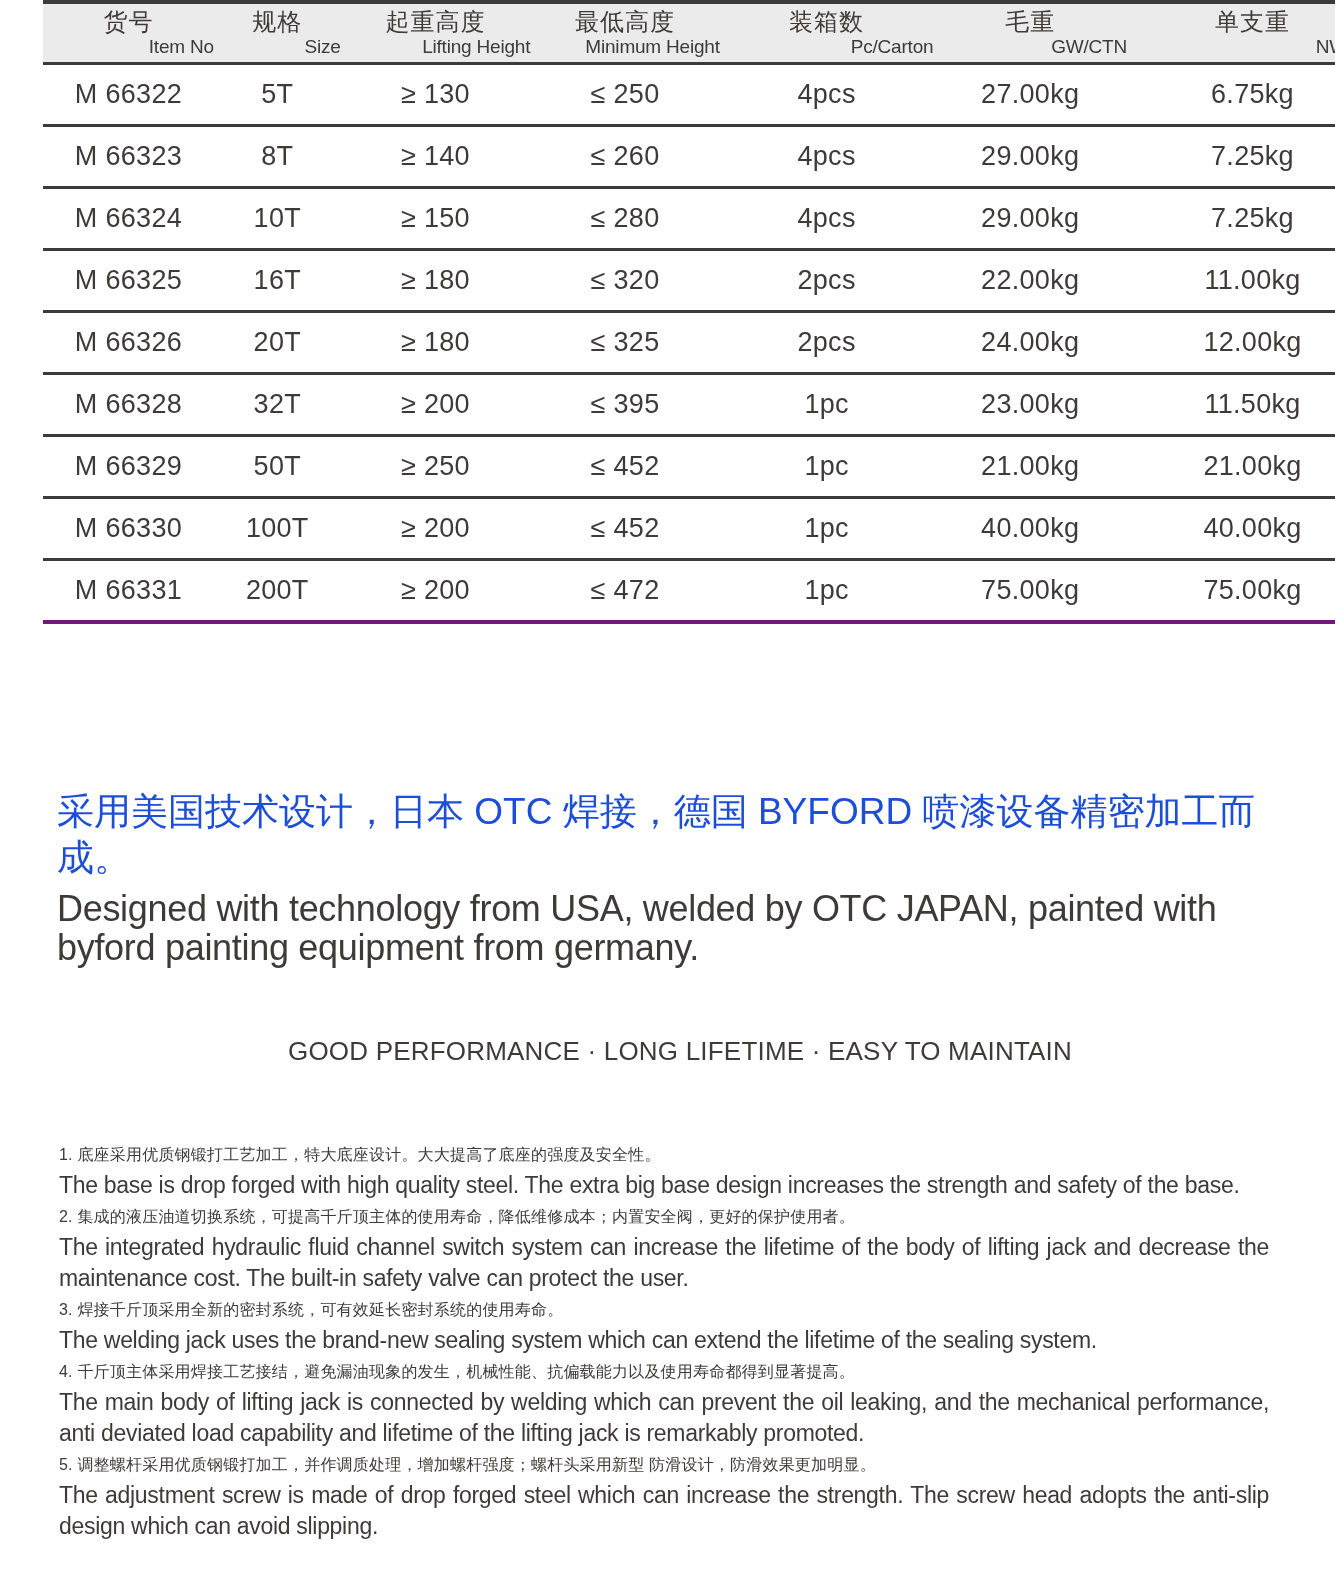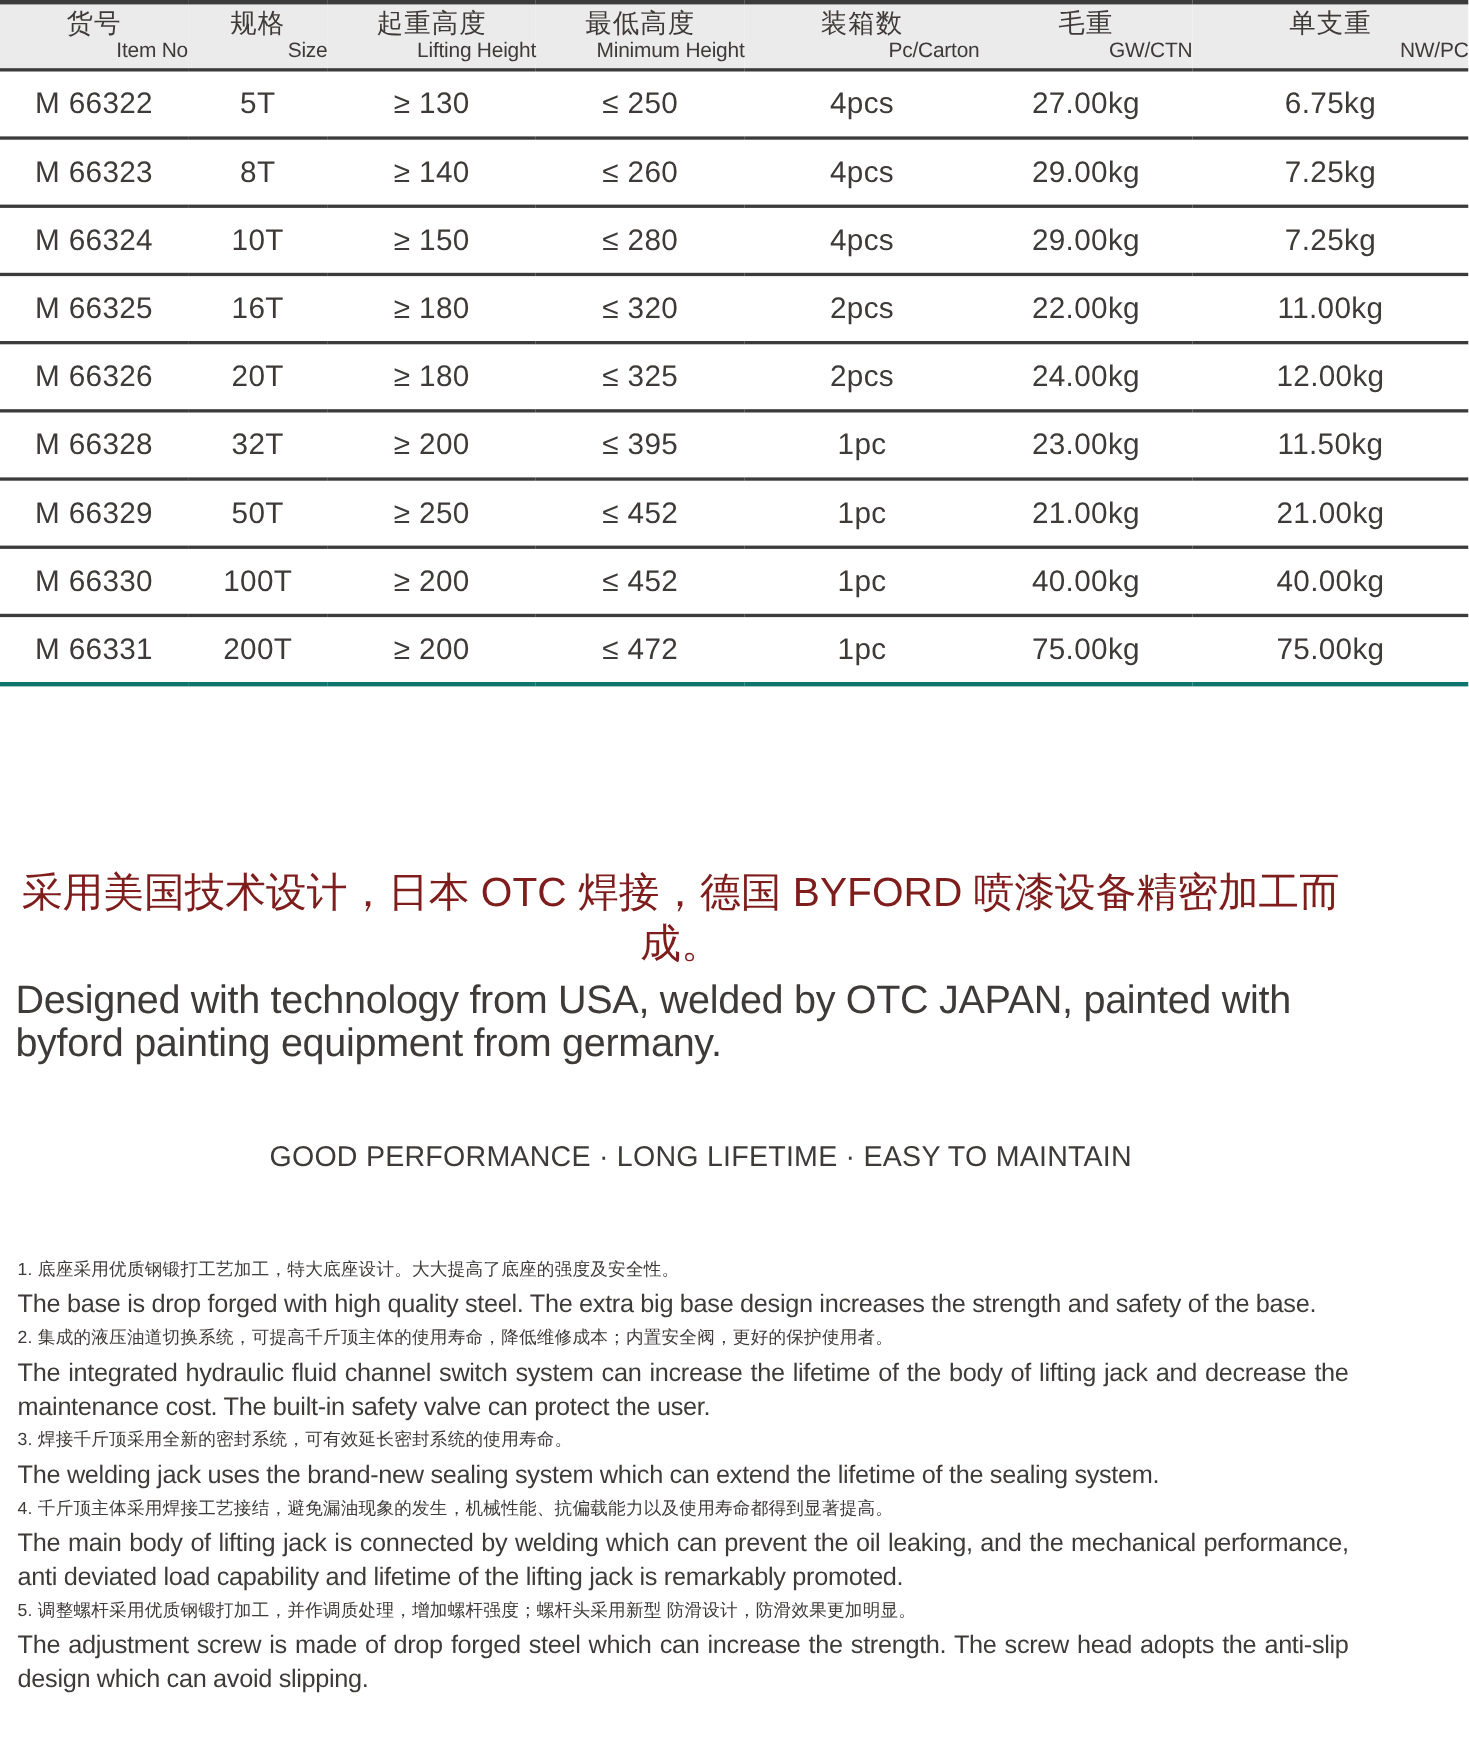--- a/index.html
+++ b/index.html
@@ -5,21 +5,21 @@
   html, body {
     margin: 0;
     padding: 0;
     background: #ffffff;
     width: 1335px;
     height: 1587px;
     overflow: hidden;
     font-family: "Liberation Sans", "DejaVu Sans", sans-serif;
     color: #3e3a39;
   }
-  .page { width: 1238px; height: 1587px; position: relative; }
+  .page { width: 1238px; height: 1587px; position: relative; margin-left: 43px; }
 
   
   table.spec {
     width: 1335px;
     border-collapse: collapse;
     table-layout: fixed;
   }
   table.spec thead tr {
     background: #ebebeb;
   }
@@ -42,21 +42,21 @@
     text-align: right;
   }
   table.spec td {
     border-bottom: 3px solid #3b3b3b;
     height: 57px;
     text-align: center;
     vertical-align: middle;
     font-size: 27px;
     letter-spacing: 0.3px;
   }
-  table.spec tbody tr:last-child td { border-bottom: 4px solid #0f766e; }
+  table.spec tbody tr:last-child td { border-bottom: 4px solid #701a75; }
 
   
   .intro {
     margin-top: 165px;
     padding: 0 14px;
   }
   .intro-cn {
     font-size: 37px;
     line-height: 46px;
     margin: 0 0 8px 0;
@@ -82,21 +82,21 @@
     letter-spacing: 2px;
   }
   .slogan-en {
     font-size: 26px;
     line-height: 32px;
     margin: 0;
     letter-spacing: 0.2px;
     padding-left: 36px;
   }
 
-  .red { color: #7f1d1d; text-align: center; }
+  .red { color: #1d4ed8; }
 
   
   .features {
     margin-top: 72px;
     padding: 0 12px 0 16px;
   }
   .f-cn {
     font-size: 16px;
     line-height: 31px;
     letter-spacing: 0.2px;

